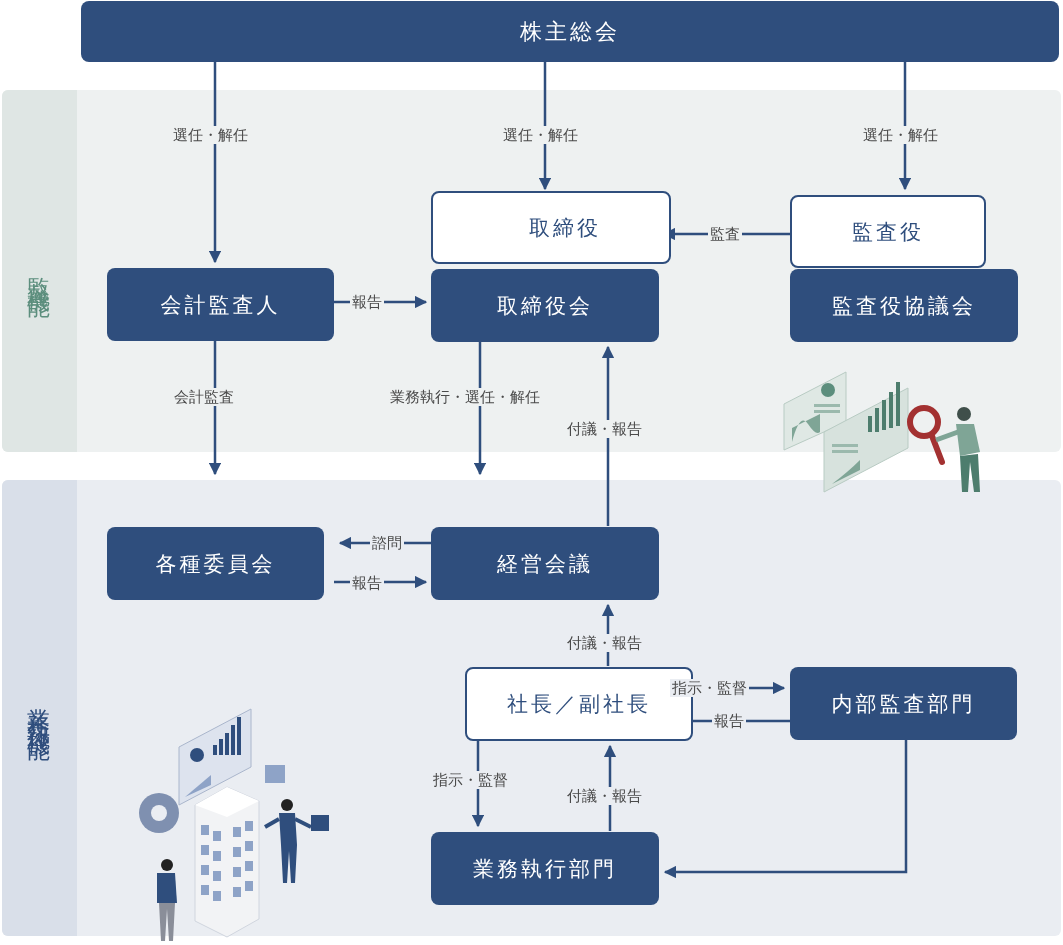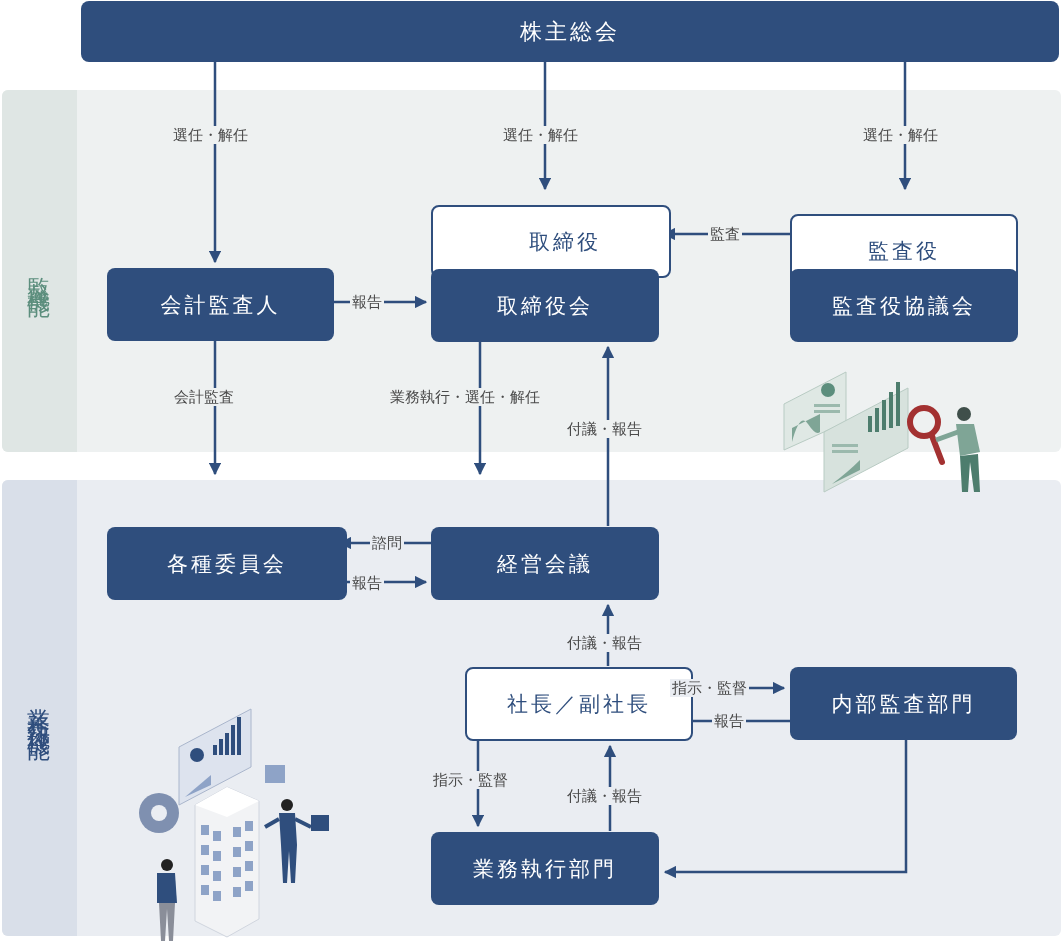--- a/index.html
+++ b/index.html
@@ -70,34 +70,34 @@
     <line x1="790" y1="721" x2="665" y2="721" marker-end="url(#ah)"></line>
     <line x1="478" y1="741" x2="478" y2="826" marker-end="url(#ah)"></line>
     <line x1="610" y1="831" x2="610" y2="746" marker-end="url(#ah)"></line>
     <polyline points="906,740 906,872 665,872" marker-end="url(#ah)"></polyline>
   </g>
 </svg>
 
 <div class="box dark" style="left:107px; top:268px; width:227px; height:73px;">
   <span>会計監査人</span>
 </div>
-<div class="box light" style="left:431px; top:205px; width:240px; height:73px;padding-left:28px;">
+<div class="box light" style="left:431px; top:191px; width:240px; height:73px;padding-left:28px;">
   <span>取締役</span>
 </div>
 <div class="box dark" style="left:431px; top:269px; width:228px; height:73px;">
   <span>取締役会</span>
 </div>
-<div class="box light" style="left:790px; top:195px; width:228px; height:73px;margin-top:19px;">
+<div class="box light" style="left:790px; top:195px; width:196px; height:73px;">
   <span>監査役</span>
 </div>
 <div class="box dark" style="left:790px; top:269px; width:228px; height:73px;">
   <span>監査役協議会</span>
 </div>
 
-<div class="box dark" style="left:107px; top:527px; width:240px; height:73px;">
+<div class="box dark" style="left:107px; top:527px; width:217px; height:73px;">
   <span>各種委員会</span>
 </div>
 <div class="box dark" style="left:431px; top:527px; width:228px; height:73px;">
   <span>経営会議</span>
 </div>
 <div class="box light" style="left:431px; top:667px; width:228px; height:74px;margin-left:34px;">
   <span>社長／副社長</span>
 </div>
 <div class="box dark" style="left:790px; top:667px; width:227px; height:73px;">
   <span>内部監査部門</span>

